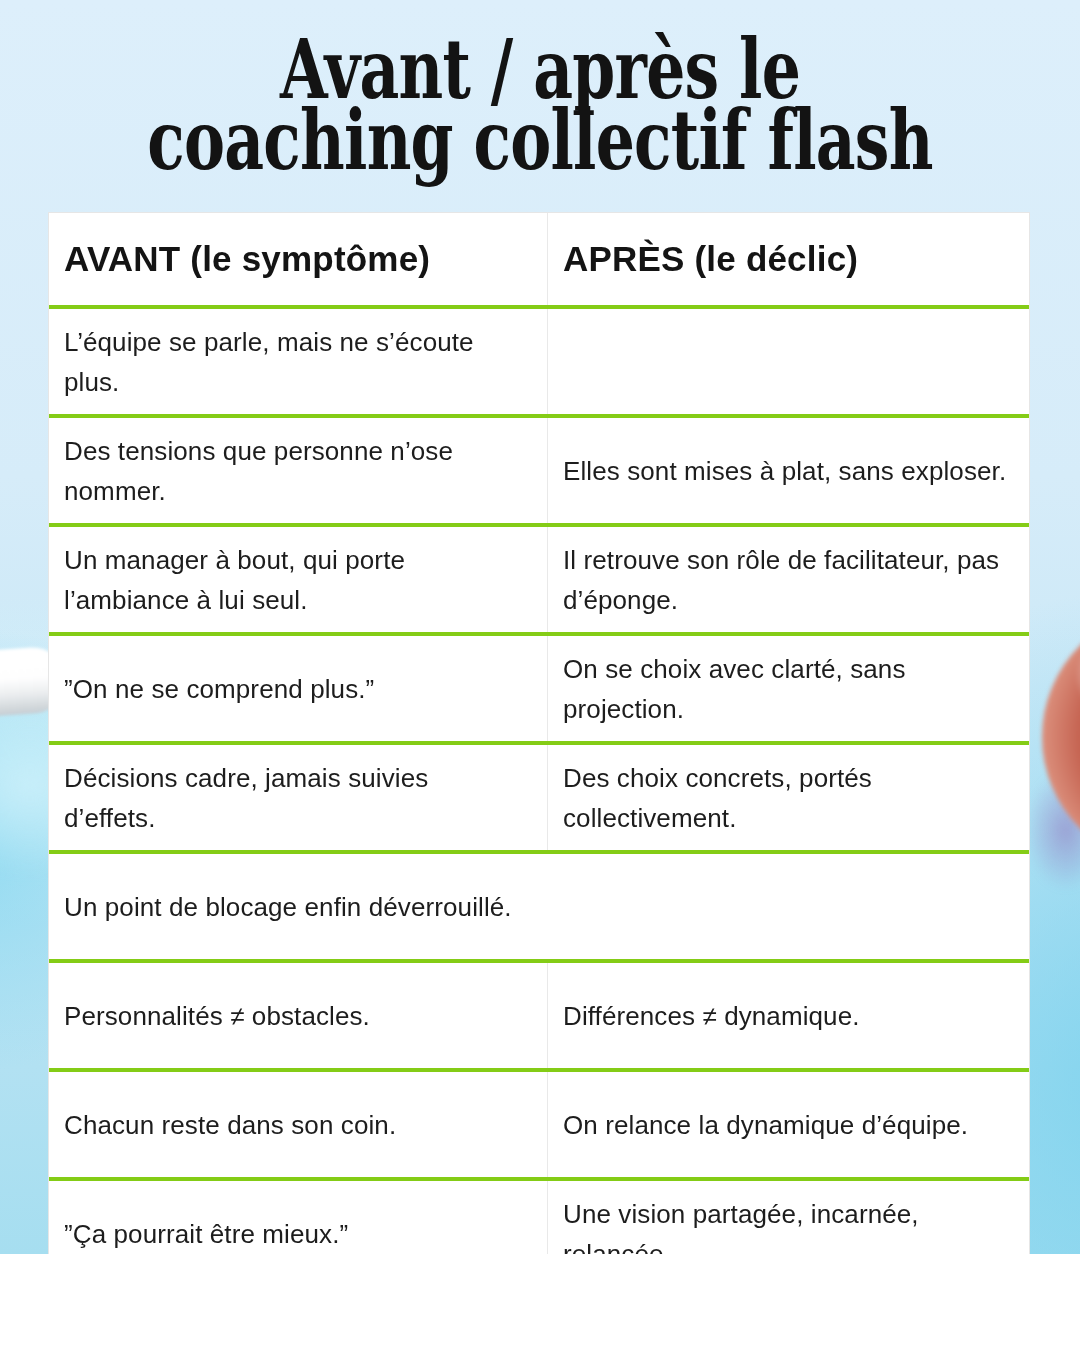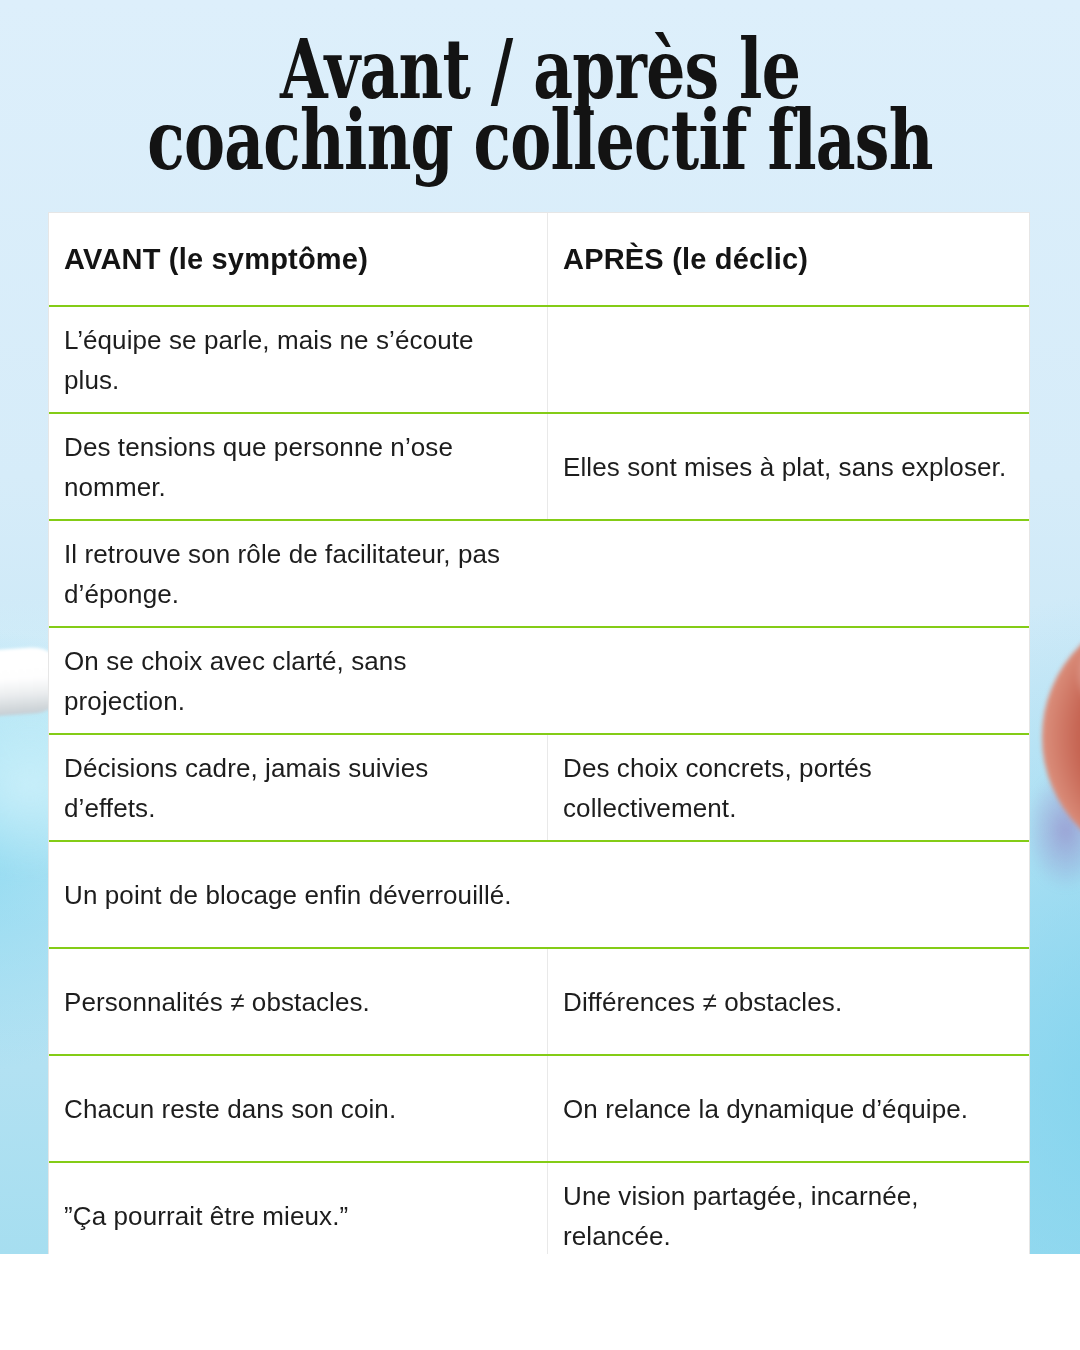--- a/index.html
+++ b/index.html
@@ -66,34 +66,34 @@
     border: 1px solid #e6e6e6;
     box-sizing: border-box;
     overflow: hidden;
   }
   .row {
     display: grid;
     grid-template-columns: 499px 1fr;
     height: 105px;
   }
   .row.header { height: 92px; }
-  .row + .row { border-top: 2px solid #84cc16; }
+  .row + .row { border-top: 4px solid #84cc16; }
   .cell {
     display: flex; align-items: center;
     padding: 0 20px 0 15px;
     box-sizing: border-box;
     font-size: 26px;
     line-height: 40px;
     color: #1d1d1d;
     letter-spacing: 0.1px;
   }
   .cell.left { border-right: 1px solid #e9e9e9; }
   .row.header .cell {
     font-weight: 700;
-    font-size: 29px;
+    font-size: 35px;
     letter-spacing: 0.2px;
     color: #141414;
   }
 </style>
 </head>
 <body>
 
 <div class="canvas">
 
   <div class="pen-glow"></div>
@@ -114,35 +114,37 @@
     </div>
 
     <div class="row">
       <div class="cell left">L’équipe se parle, mais ne s’écoute plus.</div>
     </div>
     <div class="row">
       <div class="cell left">Des tensions que personne n’ose nommer.</div>
       <div class="cell">Elles sont mises à plat, sans exploser.</div>
     </div>
     <div class="row">
+      <div class="cell left">Un manager à bout, qui porte l’ambiance à lui seul.</div>
       <div class="cell">Il retrouve son rôle de facilitateur, pas d’éponge.</div>
     </div>
     <div class="row">
+      <div class="cell left">”On ne se comprend plus.”</div>
       <div class="cell">On se choix avec clarté, sans projection.</div>
     </div>
     <div class="row">
       <div class="cell left">Décisions cadre, jamais suivies d’effets.</div>
       <div class="cell">Des choix concrets, portés collectivement.</div>
     </div>
     <div class="row">
       <div class="cell">Un point de blocage enfin déverrouillé.</div>
     </div>
     <div class="row">
       <div class="cell left">Personnalités ≠ obstacles.</div>
-      <div class="cell">Différences ≠ obstacles.</div>
+      <div class="cell">Différences ≠ dynamique.</div>
     </div>
     <div class="row">
       <div class="cell left">Chacun reste dans son coin.</div>
       <div class="cell">On relance la dynamique d’équipe.</div>
     </div>
     <div class="row">
       <div class="cell left">”Ça pourrait être mieux.”</div>
       <div class="cell">Une vision partagée, incarnée, relancée.</div>
     </div>
 

